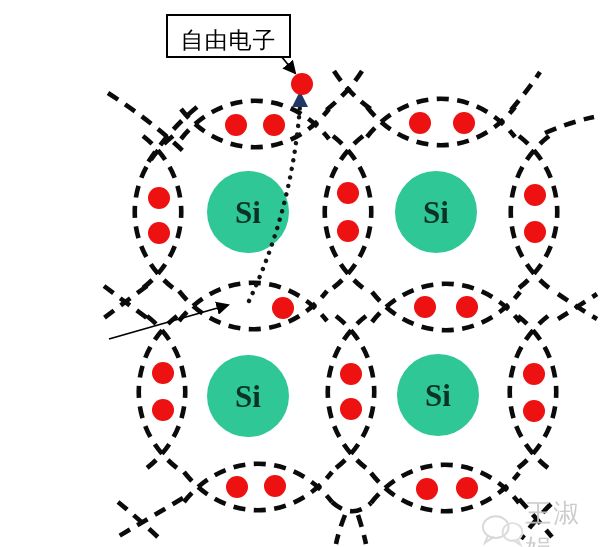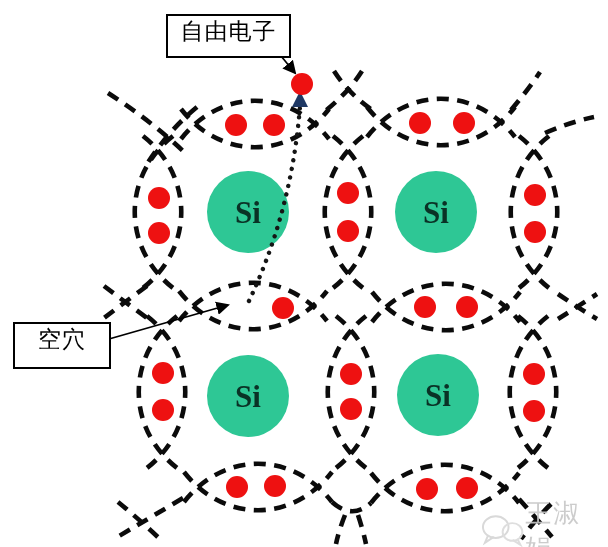--- a/index.html
+++ b/index.html
@@ -8,21 +8,21 @@
     font-family:"Liberation Serif","DejaVu Serif",serif;
     border-bottom:2px solid #ececec;
   }
   svg.lattice{position:absolute;left:0;top:0;}
   .dash{fill:none;stroke:#0b0b0b;stroke-width:4.6;stroke-dasharray:12 8.5;}
   .dots{fill:none;stroke:#151515;stroke-width:4.4;stroke-dasharray:0.1 8.6;stroke-linecap:round;}
   .ann{stroke:#000;stroke-width:1.7;fill:none;}
   .si-text{font-family:"Liberation Serif","DejaVu Serif",serif;font-weight:bold;font-size:31px;}
   .label-box{
     position:absolute;background:#fff;border:2px solid #000;
-    display:flex;align-items:flex-start;justify-content:center;
+    display:flex;align-items:flex-end;justify-content:center;
     font-size:23px;color:#000;letter-spacing:1px;z-index:3;
   }
   .free-box{left:166px;top:14px;width:121px;height:40px;}
   .hole-box{left:13px;top:322px;width:94px;height:43px;}
   .watermark{
     position:absolute;left:480px;top:496px;display:flex;align-items:center;
     color:#c7c7c7;font-size:26px;letter-spacing:2px;z-index:2;
     font-family:"Liberation Serif","DejaVu Serif",serif;
   }
   .watermark .wm-text{opacity:0.9;}
@@ -114,23 +114,20 @@
       <polygon points="300,91 292,107 308,107" fill="#1F3864"></polygon>
       <circle cx="302" cy="84" r="11" fill="#EE1111"></circle>
       <line x1="281" y1="56" x2="295" y2="73" class="ann" marker-end="url(#arr)"></line>
       <line x1="109" y1="339" x2="228" y2="305" class="ann" marker-end="url(#arr)"></line>
     </svg>
 
   <div class="label-box free-box">
     <span>自由电子</span>
   </div>
 
-  <div class="label-box hole-box">
-    <span>空穴</span>
-  </div>
 
   <div class="watermark">
     <svg width="46" height="38" viewBox="0 0 46 38">
       <ellipse cx="16" cy="15" rx="13" ry="11" fill="none" stroke="#d9d9d9" stroke-width="2"></ellipse>
       <path d="M8,24 L5,31 L14,25" fill="none" stroke="#d9d9d9" stroke-width="2"></path>
       <ellipse cx="33" cy="20" rx="10" ry="9" fill="none" stroke="#dedede" stroke-width="2"></ellipse>
       <path d="M38,27 L41,33 L33,28" fill="none" stroke="#dedede" stroke-width="2"></path>
     </svg>
     <span class="wm-text">王淑娟</span>
   </div>

